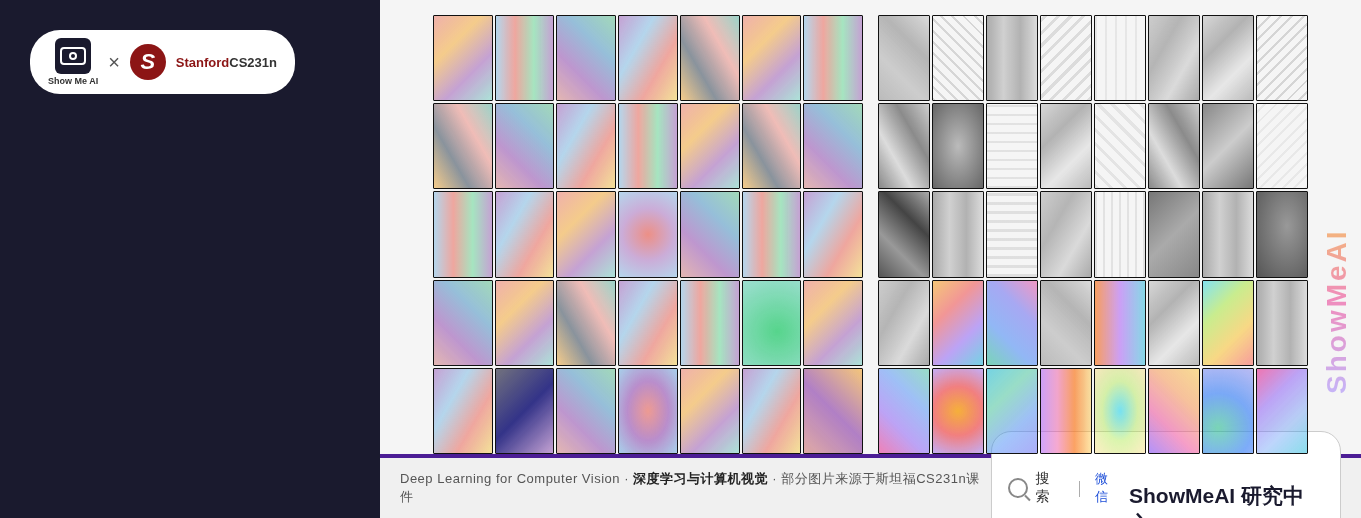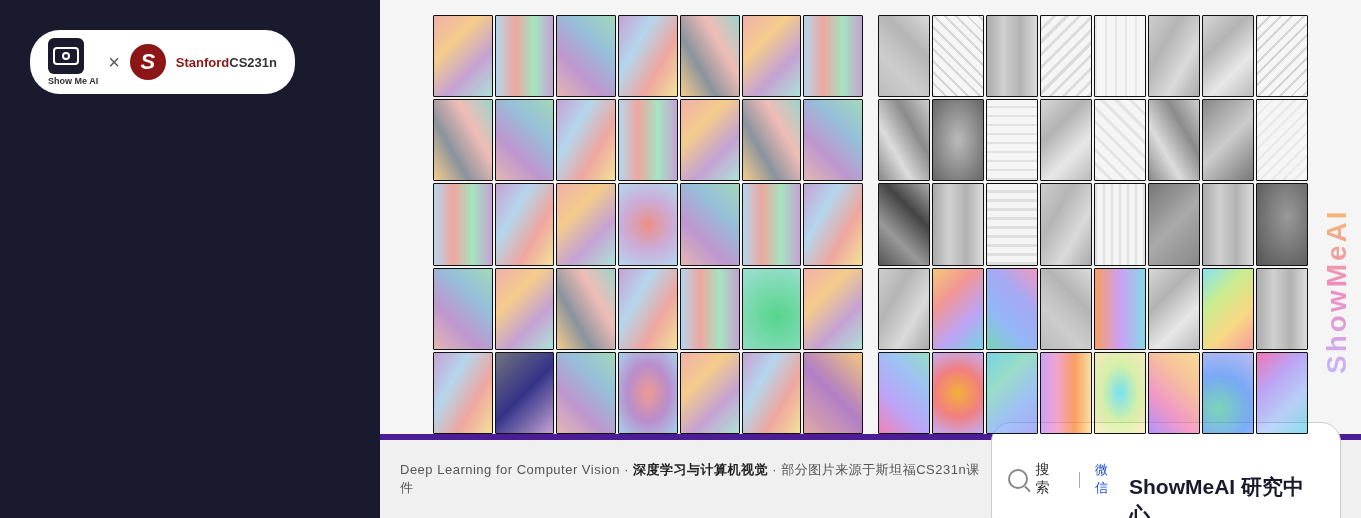--- a/index.html
+++ b/index.html
@@ -30,20 +30,21 @@
       background: #fff;
       border-radius: 30px;
       padding: 8px 18px;
       width: fit-content;
       gap: 10px;
     }
 
     .showmeai-logo {
       display: flex;
       flex-direction: column;
+      align-items: center;
     }
 
     .logo-icon {
       width: 36px;
       height: 36px;
       background: #1a1a2e;
       border-radius: 6px;
       display: flex;
       align-items: center;
       justify-content: center;
@@ -202,27 +203,27 @@
       -webkit-background-clip: text;
       -webkit-text-fill-color: transparent;
       background-clip: text;
       opacity: 0.6;
       letter-spacing: 3px;
       transform: rotate(180deg);
     }
 
     
     .bottom-area {
-      height: 84px;
+      height: 64px;
       display: flex;
       align-items: center;
       justify-content: space-between;
       padding: 0 20px;
       background: #f0f0f0;
-      border-top: 6px solid #4c1d95;
+      border-top: 4px solid #4c1d95;
     }
 
     .bottom-text {
       font-size: 13px;
       color: #555;
       letter-spacing: 0.5px;
     }
 
     .bottom-text strong {
       color: #222;

